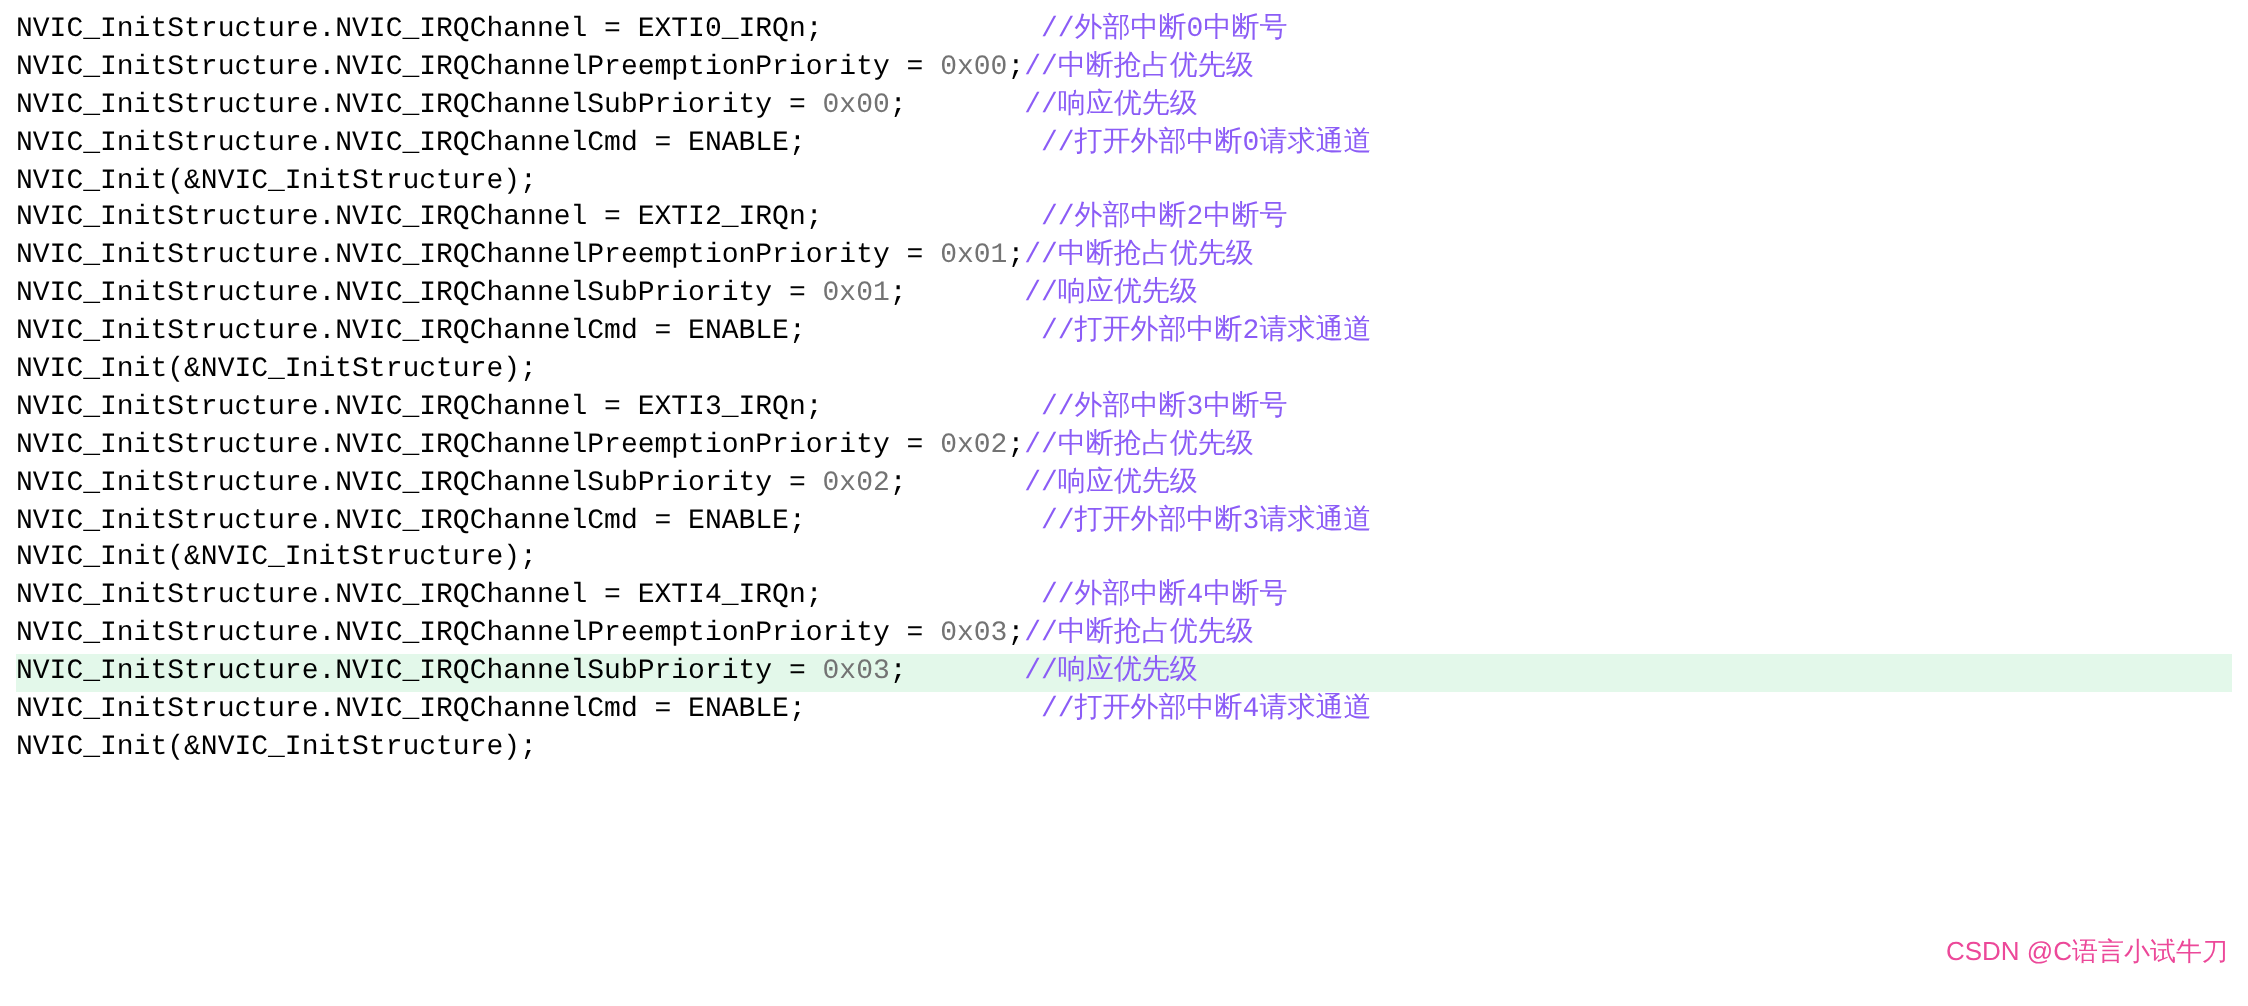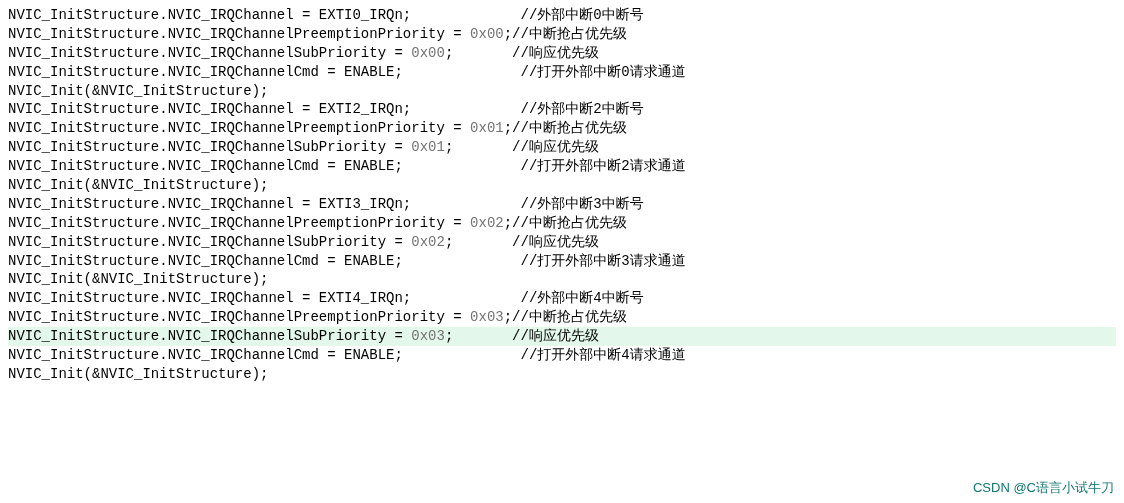--- a/index.html
+++ b/index.html
@@ -1,19 +1,19 @@
 <!DOCTYPE html>
 <html><head>
 <meta charset="utf-8">
 <style>
   html,body{margin:0;padding:0;background:#fff;font-family:"Consolas","Courier New",monospace;font-size:14px;line-height:1.35;color:#000}
   .code{padding:6px 8px 2px 8px;white-space:pre}
   .row{display:block}
   .hl{background:#e3f8ea}
   .num{color:#737373}
-  .cmt{color:#000000}
-  .watermark{position:fixed;right:10px;bottom:6px;color:#0f766e;font-family:Arial,sans-serif;font-size:13px}
+  .cmt{color:#8b5cf6}
+  .watermark{position:fixed;right:10px;bottom:18px;color:#ec4899;font-family:Arial,sans-serif;font-size:13px}
 </style>
 </head>
 <body>
 
 <div class="code" id="code"><span class="row"><span>NVIC_InitStructure.NVIC_IRQChannel = EXTI0_IRQn;             </span><span class="cmt">//外部中断0中断号</span></span><span class="row"><span>NVIC_InitStructure.NVIC_IRQChannelPreemptionPriority = </span><span class="num">0x00</span><span>;</span><span class="cmt">//中断抢占优先级</span></span><span class="row"><span>NVIC_InitStructure.NVIC_IRQChannelSubPriority = </span><span class="num">0x00</span><span>;       </span><span class="cmt">//响应优先级</span></span><span class="row"><span>NVIC_InitStructure.NVIC_IRQChannelCmd = ENABLE;              </span><span class="cmt">//打开外部中断0请求通道</span></span><span class="row"><span>NVIC_Init(&amp;NVIC_InitStructure);</span></span><span class="row"><span></span></span><span class="row"><span>NVIC_InitStructure.NVIC_IRQChannel = EXTI2_IRQn;             </span><span class="cmt">//外部中断2中断号</span></span><span class="row"><span>NVIC_InitStructure.NVIC_IRQChannelPreemptionPriority = </span><span class="num">0x01</span><span>;</span><span class="cmt">//中断抢占优先级</span></span><span class="row"><span>NVIC_InitStructure.NVIC_IRQChannelSubPriority = </span><span class="num">0x01</span><span>;       </span><span class="cmt">//响应优先级</span></span><span class="row"><span>NVIC_InitStructure.NVIC_IRQChannelCmd = ENABLE;              </span><span class="cmt">//打开外部中断2请求通道</span></span><span class="row"><span>NVIC_Init(&amp;NVIC_InitStructure);</span></span><span class="row"><span></span></span><span class="row"><span></span></span><span class="row"><span>NVIC_InitStructure.NVIC_IRQChannel = EXTI3_IRQn;             </span><span class="cmt">//外部中断3中断号</span></span><span class="row"><span>NVIC_InitStructure.NVIC_IRQChannelPreemptionPriority = </span><span class="num">0x02</span><span>;</span><span class="cmt">//中断抢占优先级</span></span><span class="row"><span>NVIC_InitStructure.NVIC_IRQChannelSubPriority = </span><span class="num">0x02</span><span>;       </span><span class="cmt">//响应优先级</span></span><span class="row"><span>NVIC_InitStructure.NVIC_IRQChannelCmd = ENABLE;              </span><span class="cmt">//打开外部中断3请求通道</span></span><span class="row"><span>NVIC_Init(&amp;NVIC_InitStructure);</span></span><span class="row"><span></span></span><span class="row"><span>NVIC_InitStructure.NVIC_IRQChannel = EXTI4_IRQn;             </span><span class="cmt">//外部中断4中断号</span></span><span class="row"><span>NVIC_InitStructure.NVIC_IRQChannelPreemptionPriority = </span><span class="num">0x03</span><span>;</span><span class="cmt">//中断抢占优先级</span></span><span class="row hl"><span>NVIC_InitStructure.NVIC_IRQChannelSubPriority = </span><span class="num">0x03</span><span>;       </span><span class="cmt">//响应优先级</span></span><span class="row"><span>NVIC_InitStructure.NVIC_IRQChannelCmd = ENABLE;              </span><span class="cmt">//打开外部中断4请求通道</span></span><span class="row"><span>NVIC_Init(&amp;NVIC_InitStructure);</span></span></div>
 <div class="watermark">CSDN @C语言小试牛刀</div>
 
 </body></html>

